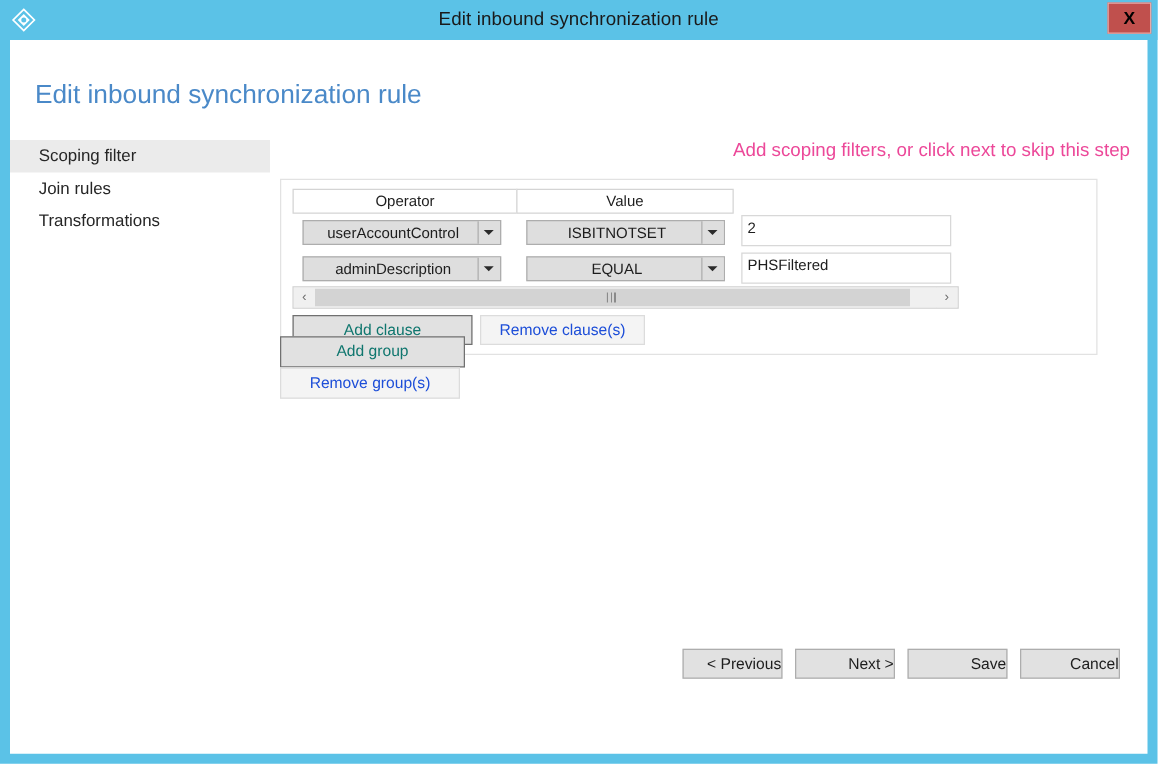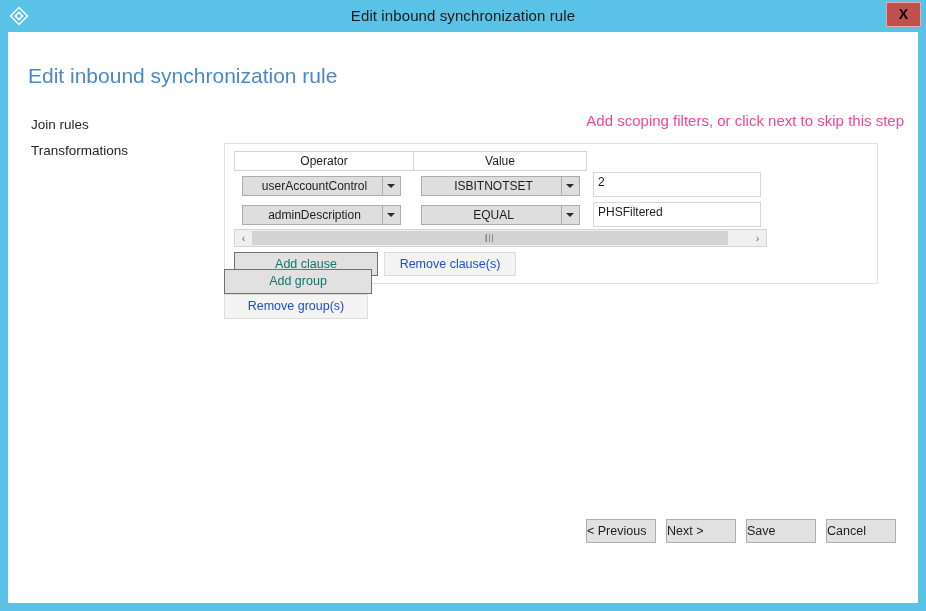--- a/index.html
+++ b/index.html
@@ -319,28 +319,28 @@
     left: 0;
     top: 487px;
     width: 910px;
     display: flex;
     justify-content: flex-end;
     padding-right: 22px;
     box-sizing: border-box;
     gap: 10px;
   }
   .btn-nav {
-    width: 70px;
+    width: 80px;
     height: 24px;
     font-size: 12.5px;
     color: #1d1d1d;
     background: #e1e1e1;
     border: 1px solid #adadad;
     box-sizing: border-box;
-    text-align: left;
+    text-align: right;
     line-height: 22px;
     cursor: pointer;
   }
 </style>
 </head>
 <body>
 
 <div class="window">
 
   <div class="titlebar">
@@ -351,20 +351,23 @@
     </svg>
     <div class="title-text">Edit inbound synchronization rule</div>
     <div class="close-btn">X</div>
   </div>
 
   <div class="client">
 
     <div class="page-title">Edit inbound synchronization rule</div>
 
     <div class="nav">
+      <div class="nav-item selected">
+        <span>Scoping filter</span>
+      </div>
       <div class="nav-item">
         <span>Join rules</span>
       </div>
       <div class="nav-item">
         <span>Transformations</span>
       </div>
     </div>
 
     <div class="content">
 

